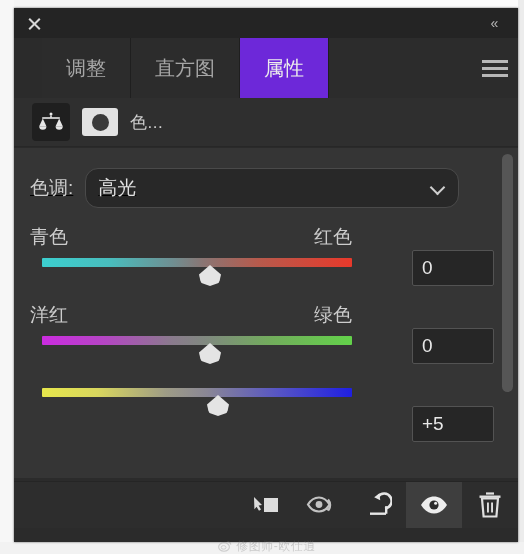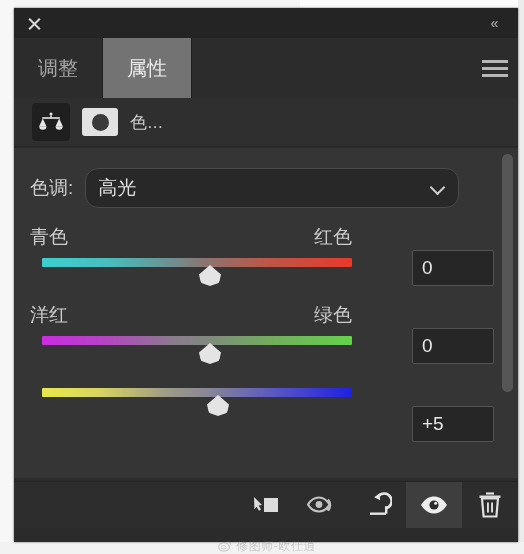--- a/index.html
+++ b/index.html
@@ -88,35 +88,36 @@
     cursor: pointer;
   }
 
   
   .tabbar {
     position: relative;
     height: 60px;
     background: #242424;
     display: flex;
     align-items: stretch;
+    margin-left: 28px;
   }
   .tab {
     display: flex;
     align-items: center;
     justify-content: center;
     padding: 0 24px;
     font-size: 20px;
     color: #a6a6a6;
     background: #2c2c2c;
     cursor: pointer;
     border-right: 1px solid #1f1f1f;
     white-space: nowrap;
   }
   .tab.active {
-    background: #737373;
+    background: #6d28d9;
     color: #ececec;
   }
   .tabbar-spacer {
     flex: 1;
     background: #2c2c2c;
     border-right: 1px solid #2c2c2c;
   }
   .hamburger-icon {
     width: 46px;
     background: #2c2c2c;
@@ -196,20 +197,21 @@
     background: #565656;
     border-radius: 6px;
     cursor: pointer;
   }
 
   
   .tone-row {
     display: flex;
     align-items: center;
     padding: 20px 0 0 16px;
+    text-decoration: underline;
   }
   .tone-label {
     font-size: 19px;
     color: #cdcdcd;
     margin-right: 12px;
     white-space: nowrap;
   }
   .tone-select {
     position: relative;
     width: 372px; height: 38px;
@@ -357,20 +359,21 @@
 
   <div class="panel">
 
     <div class="titlebar">
       <div class="close-icon"></div>
       <div class="collapse-icon">«</div>
     </div>
 
     <div class="tabbar">
       <div class="tab">调整</div>
+      <div class="tab">直方图</div>
       <div class="tab active">属性</div>
       <div class="tabbar-spacer"></div>
       <div class="hamburger-icon">
         <i></i>
       </div>
     </div>
 
     <div class="adj-header">
       <div class="adj-type-icon">
         <svg width="26" height="24" viewBox="0 0 26 24" aria-hidden="true">

